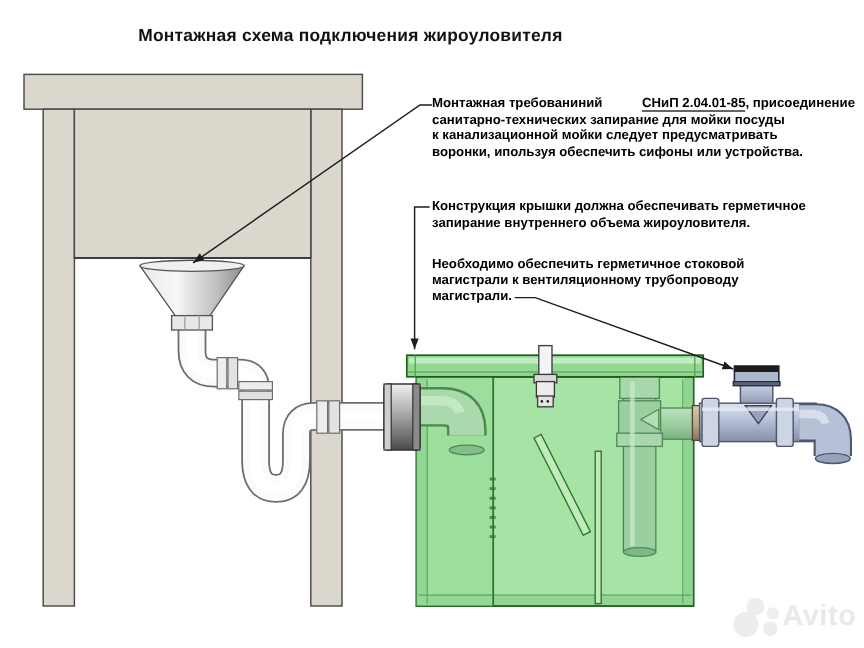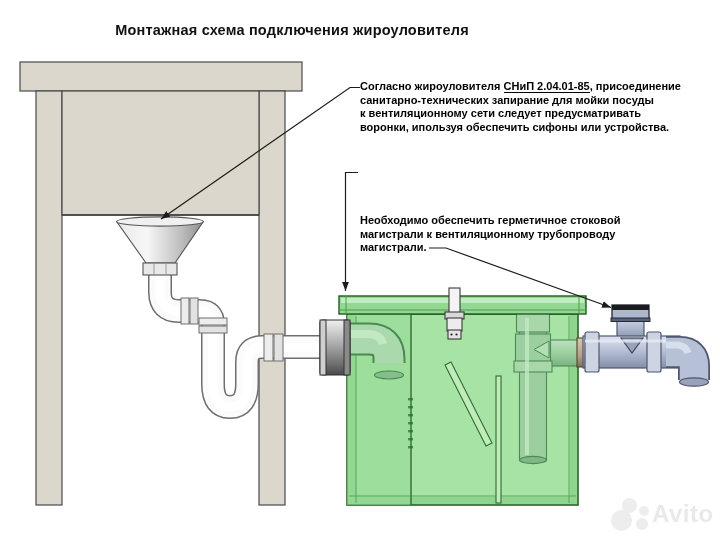--- a/index.html
+++ b/index.html
@@ -10,21 +10,21 @@
   #diagram-svg{position:absolute;left:0;top:0;}
   .title{
     position:absolute;left:0;top:22px;width:584px;text-align:center;
     font-size:14.5px;font-weight:bold;color:#111;letter-spacing:.2px;
   }
   .ann{
     position:absolute;left:360px;color:#000;
     font-size:11px;font-weight:bold;line-height:13.5px;white-space:nowrap;
     letter-spacing:0px;
   }
-  .ann .code{border-bottom:1.6px solid #000;}
+  .ann .code{border-bottom:1.6px solid #000;margin-left:30px;}
   #ann-snip{top:80px;}
   #ann-lid{top:166px;}
   #ann-vent{top:214px;}
   .watermark{
     position:absolute;left:600px;top:494px;width:120px;height:42px;
   }
   .wm-text{
     position:absolute;left:52px;top:6px;
     font-size:24px;font-weight:bold;color:#e9e9e9;letter-spacing:.5px;
   }
@@ -212,26 +212,30 @@
     <g stroke="#1c1c1c" stroke-width="1.2" fill="none">
       <path d="M 360,87.5 L 350,87.5 L 161,219" marker-end="url(#arrow)"></path>
       <path d="M 358,172.5 L 345.5,172.5 L 345.5,291" marker-end="url(#arrow)"></path>
       <path d="M 429,248 L 446,248 L 611,307.5" marker-end="url(#arrow)"></path>
     </g>
   </svg>
 
   <div class="title">Монтажная схема подключения жироуловителя</div>
 
   <div class="ann" id="ann-snip">
-    <div><span>Согласно жироуловителя </span><span class="code">СНиП 2.04.01-85</span><span>, присоединение</span></div>
+    <div><span>Монтажная требованиний </span><span class="code">СНиП 2.04.01-85</span><span>, присоединение</span></div>
     <div>санитарно-технических запирание для мойки посуды</div>
-    <div>к вентиляционному сети следует предусматривать</div>
+    <div>к канализационной мойки следует предусматривать</div>
     <div>воронки, ипользуя обеспечить сифоны или устройства.</div>
   </div>
 
+  <div class="ann" id="ann-lid">
+    <div>Конструкция крышки должна обеспечивать герметичное</div>
+    <div>запирание внутреннего объема жироуловителя.</div>
+  </div>
 
   <div class="ann" id="ann-vent">
     <div>Необходимо обеспечить герметичное стоковой</div>
     <div>магистрали к вентиляционному трубопроводу</div>
     <div>магистрали.</div>
   </div>
 
   <div class="watermark">
     <span class="wm-c wm-c1"></span>
     <span class="wm-c wm-c2"></span>

